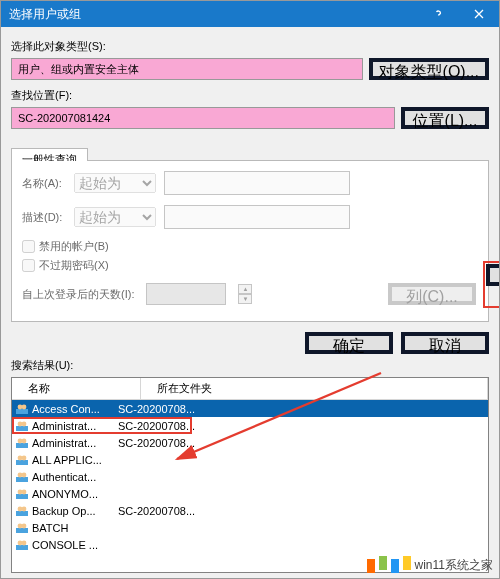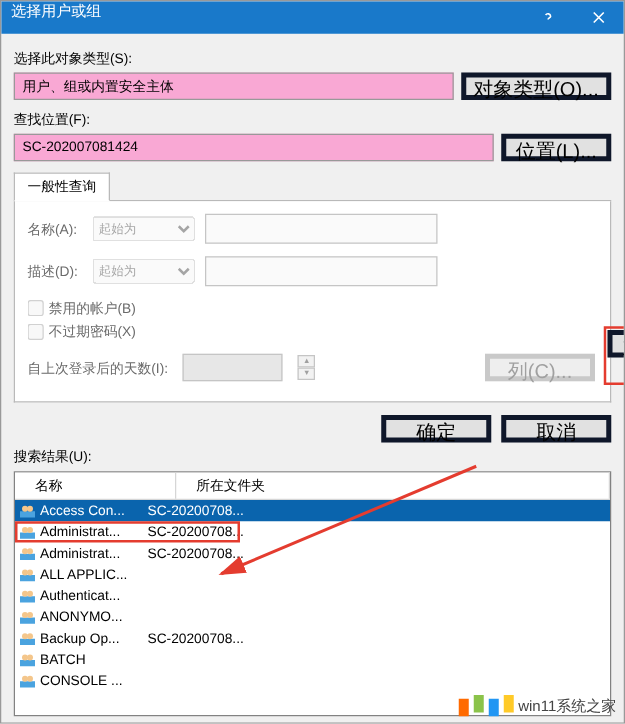--- a/index.html
+++ b/index.html
@@ -1,36 +1,36 @@
 <!DOCTYPE html>
 <html><head>
 <meta charset="utf-8">
 <style>
   html,body{margin:0;padding:0;font-family:"Microsoft YaHei","Segoe UI",Tahoma,sans-serif;font-size:11px;color:#000;background:#fff}
   .window{width:500px;height:579px;position:relative;border:1px solid #999;box-sizing:border-box;background:#f0f0f0;overflow:hidden}
-  .titlebar{height:26px;background:#1979ca;color:#fff;display:flex;justify-content:space-between;padding:0 0 0 8px}
+  .titlebar{height:26px;background:#1979ca;color:#fff;display:flex;align-items:center;justify-content:space-between;padding:0 0 0 8px}
   .titlebar .title{font-size:12px}
   .titlebar .buttons{display:flex}
   .titlebar .btn{width:40px;height:26px;display:flex;align-items:center;justify-content:center;color:#fff}
   .titlebar .btn svg{width:10px;height:10px;stroke:#fff;stroke-width:1.3}
   .content{padding:8px 10px 0 10px}
   .lbl{display:block;margin:4px 0 4px 0}
   .row{display:flex;gap:6px;margin-bottom:8px}
   .txt{border:1px solid #999;background:#f9a8d4;height:22px;padding:2px 6px;box-sizing:border-box;font-size:11px}
   .txt.big{flex:1;min-width:0}
   .rbtn{height:22px;min-width:88px;font-size:16px;background:#e1e1e1;border:4px solid #0f172a;box-sizing:border-box;padding:0 6px;cursor:default}
   .rbtn:disabled{color:#a0a0a0;border-color:#c9c9c9;background:#eee}
   .tabs{margin-top:6px;display:flex;border-bottom:1px solid #b9b9b9}
-  .tab{position:relative;top:1px;border:1px solid #b9b9b9;border-bottom:1px solid #fff;background:#fff;padding:3px 10px;font-size:11px}
+  .tab{position:relative;top:11px;border:1px solid #b9b9b9;border-bottom:1px solid #fff;background:#fff;padding:3px 10px;font-size:11px}
   .tabbody{border:1px solid #b9b9b9;border-top:none;background:#fff;padding:10px 10px 16px 10px;position:relative;display:flex}
   .frmcol{flex:1}
   .btncol{width:90px;margin-left:10px;display:flex;flex-direction:row;gap:10px;align-items:flex-end}
   .frow{display:flex;align-items:center;margin-bottom:10px;font-size:11px;color:#6a6a6a}
   .frow .flbl{width:52px}
-  .frow select{width:82px;height:20px;font-size:10px}
+  .frow select{width:82px;height:20px;font-size:14px}
   .frow input.fval{width:180px;height:20px;border:1px solid #c5c5c5;margin-left:8px;font-size:11px}
   .chks{margin:4px 0 4px 0;color:#6a6a6a}
   .chks label{display:flex;gap:4px;align-items:center;margin-bottom:4px}
   .chks input{margin:0}
   .daysrow{color:#6a6a6a;margin-top:10px;display:flex;align-items:center;gap:12px}
   .daysrow .daysbox{width:78px;height:20px;border:1px solid #c5c5c5;background:#e7e7e7}
   .daysrow .spin{width:14px;height:20px;display:flex;flex-direction:column}
   .daysrow .spin span{flex:1;border:1px solid #c5c5c5;background:#f2f2f2;font-size:6px;display:flex;align-items:center;justify-content:center;color:#a0a0a0}
   .highlight{position:relative}
   .highlight::after{content:"";position:absolute;left:-3px;top:-3px;right:-3px;bottom:-3px;border:2px solid #e43c2f;pointer-events:none}

